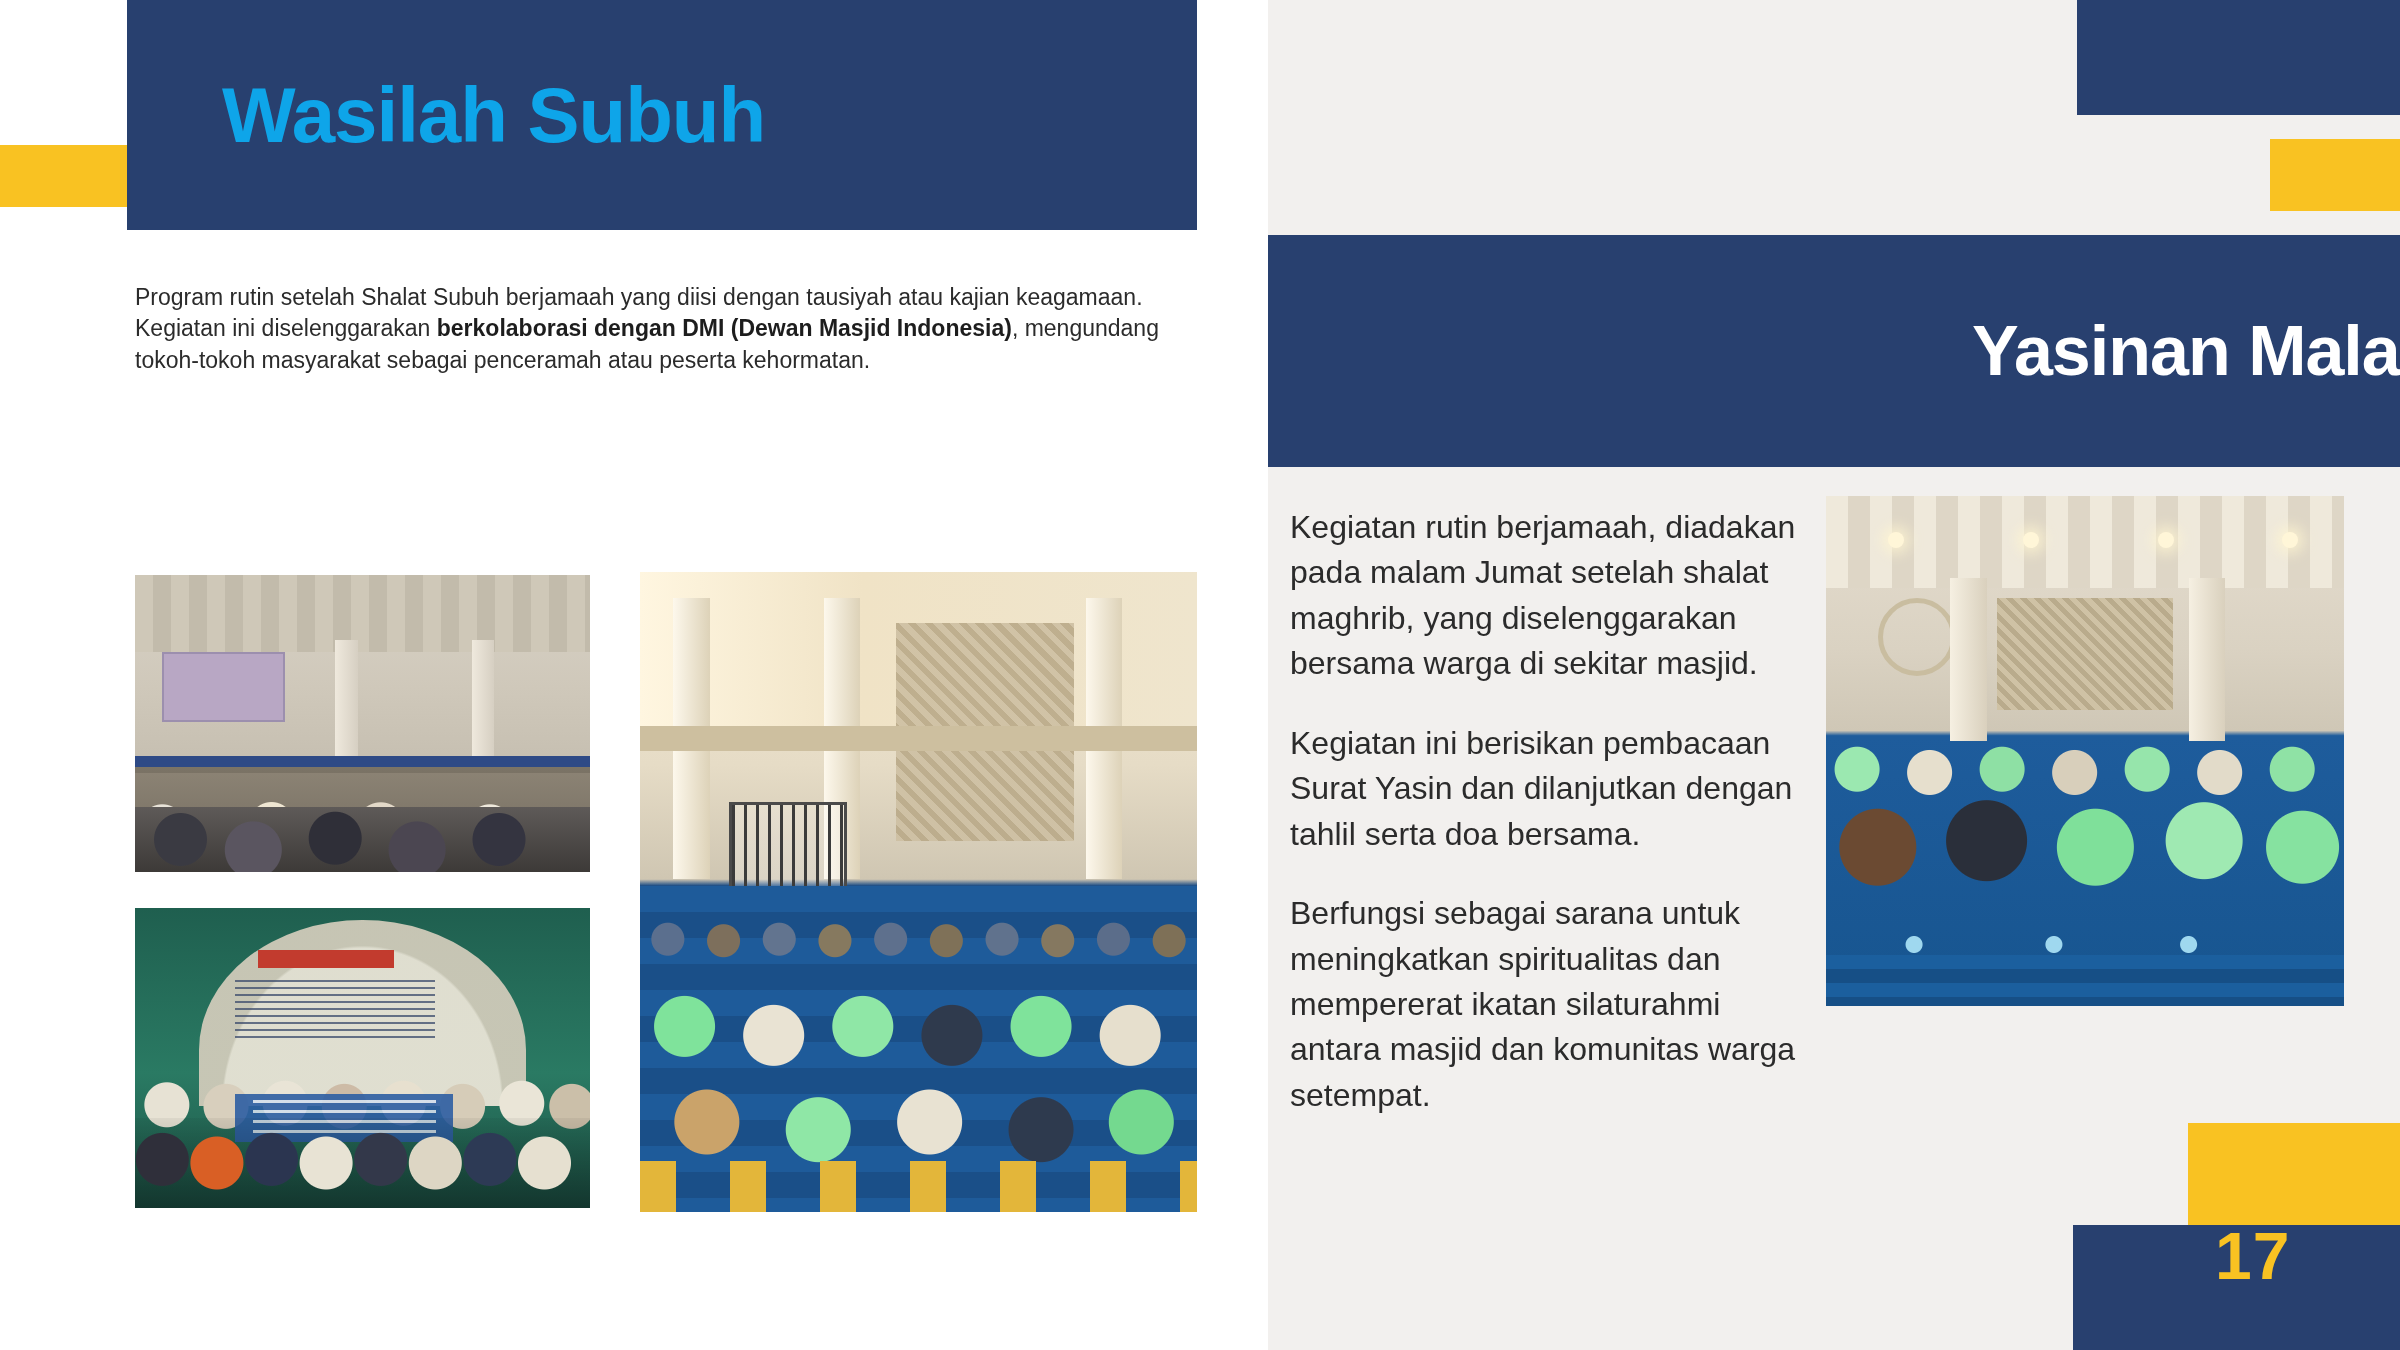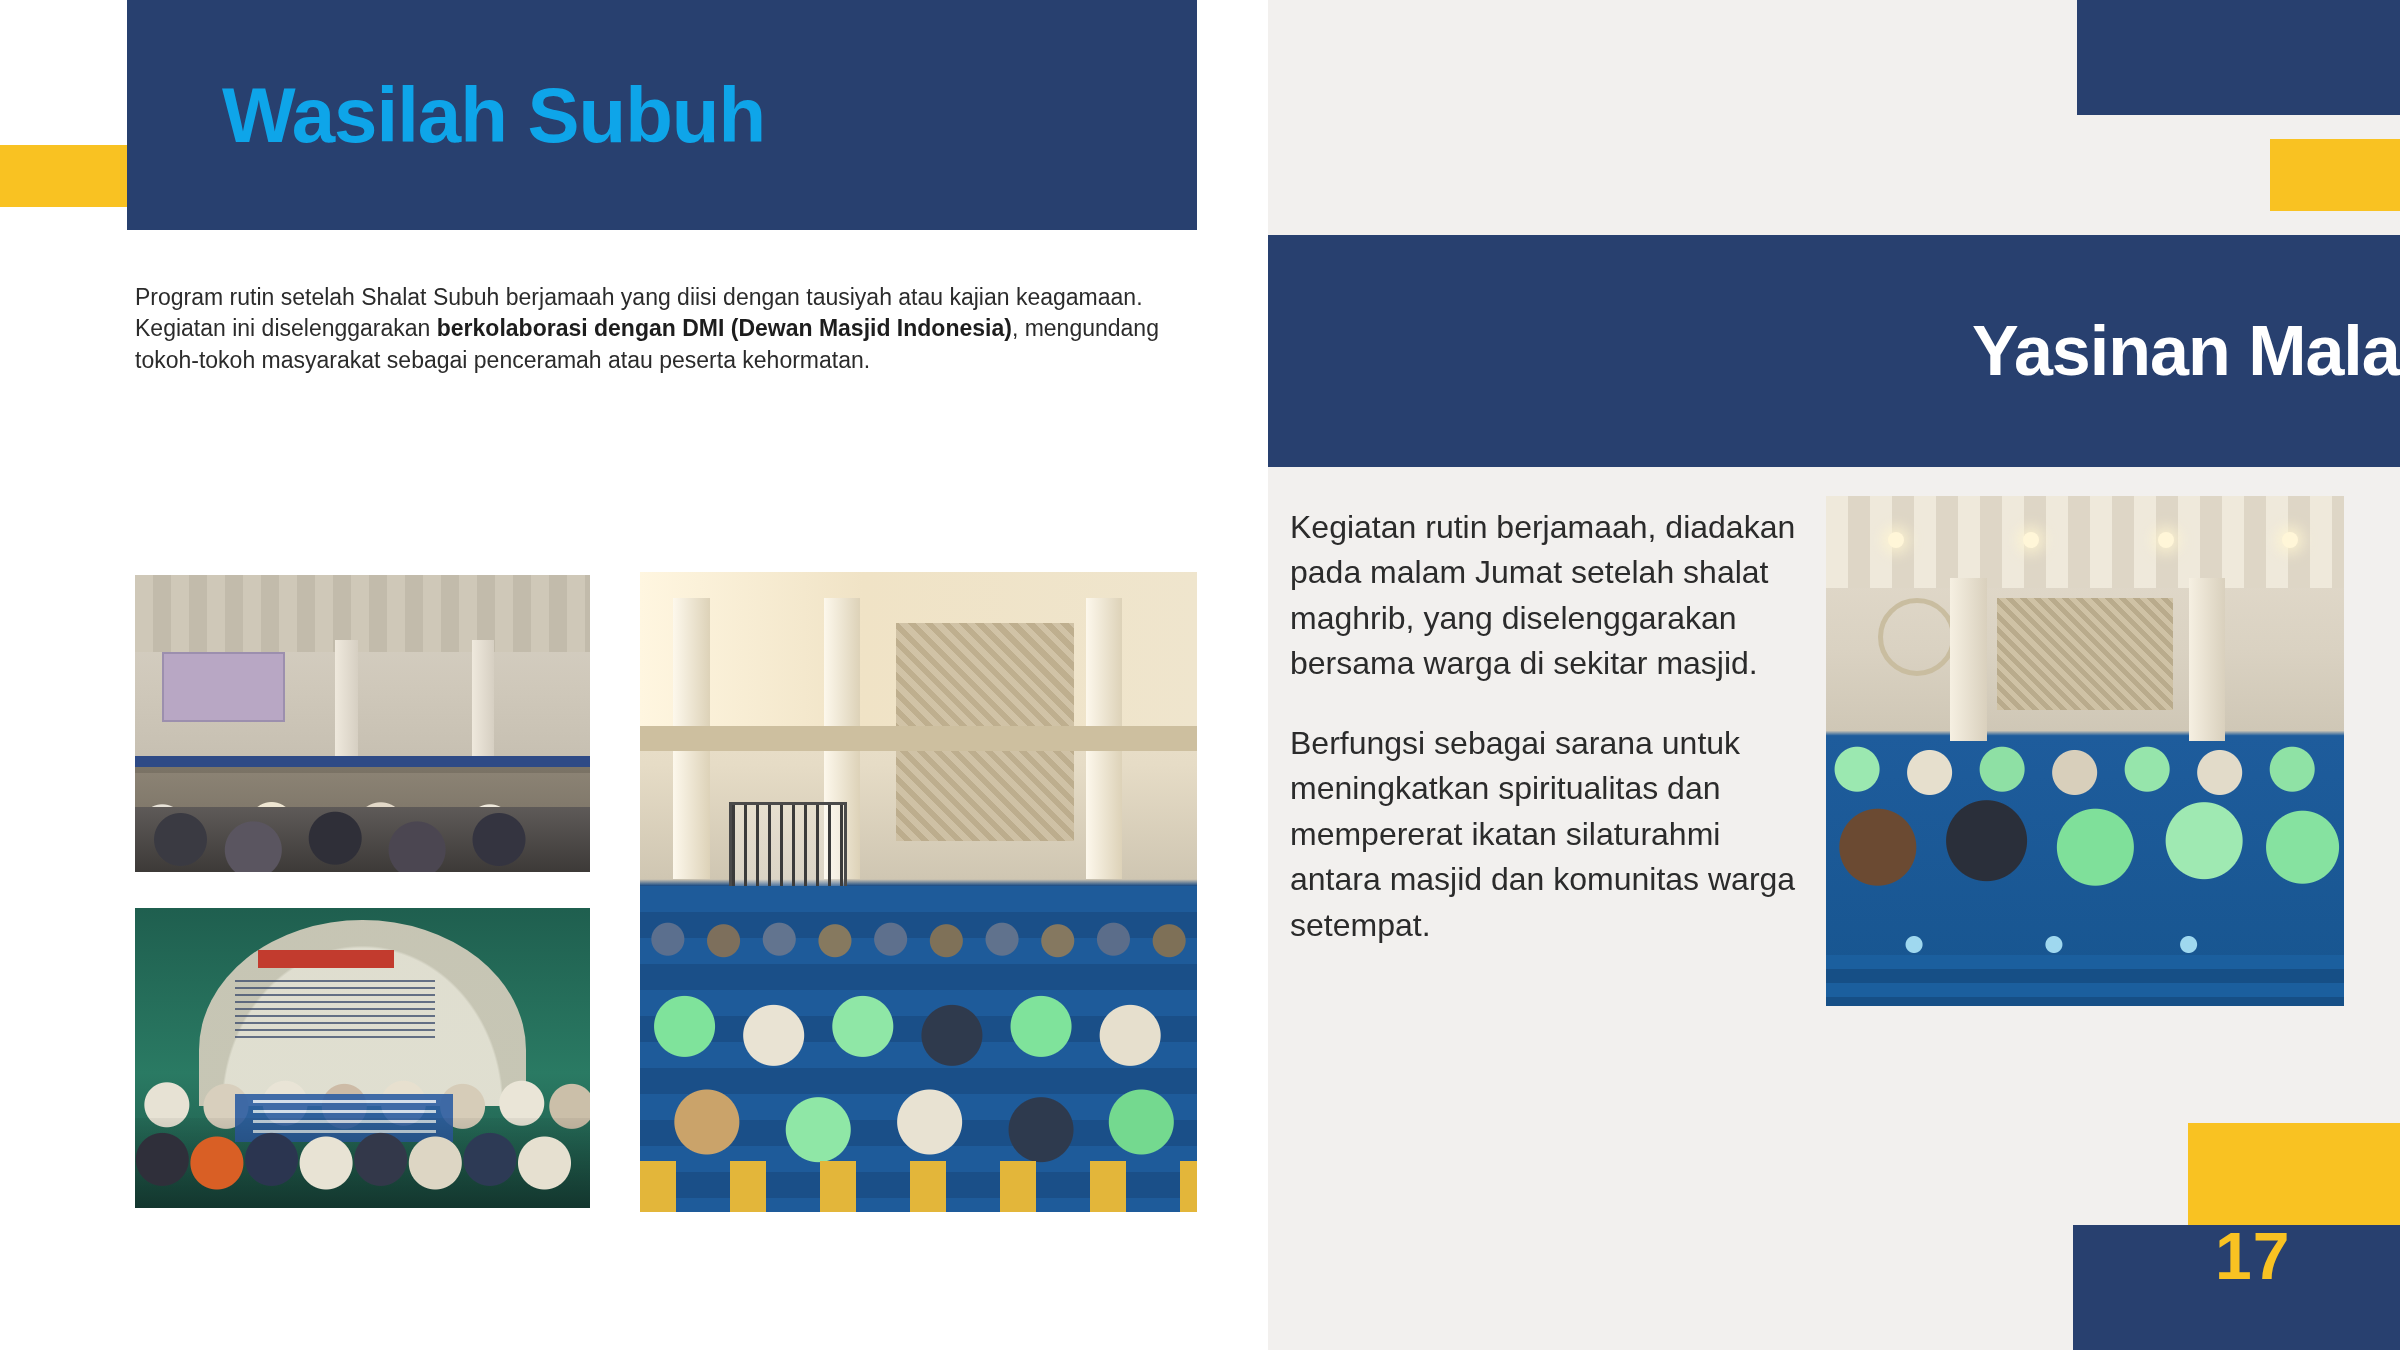--- a/index.html
+++ b/index.html
@@ -422,20 +422,21 @@
   </div>
 
   <div class="right-title-bar">
     <div class="right-title-text">
       <span>Yasinan Malam</span><br>
     </div>
   </div>
 
   <div class="right-body">
     <p>Kegiatan rutin berjamaah, diadakan pada malam Jumat setelah shalat maghrib, yang diselenggarakan bersama warga di sekitar masjid.</p>
+    <p>Kegiatan ini berisikan pembacaan Surat Yasin dan dilanjutkan dengan tahlil serta doa bersama.</p>
     <p>Berfungsi sebagai sarana untuk meningkatkan spiritualitas dan mempererat ikatan silaturahmi antara masjid dan komunitas warga setempat.</p>
   </div>
 
   <div class="photo photo-right">
     <div class="ph-inner p4">
       <div class="ceil"></div>
       <div class="lamp" style="left:12%"></div>
       <div class="lamp" style="left:38%"></div>
       <div class="lamp" style="left:64%"></div>
       <div class="lamp" style="left:88%"></div>

